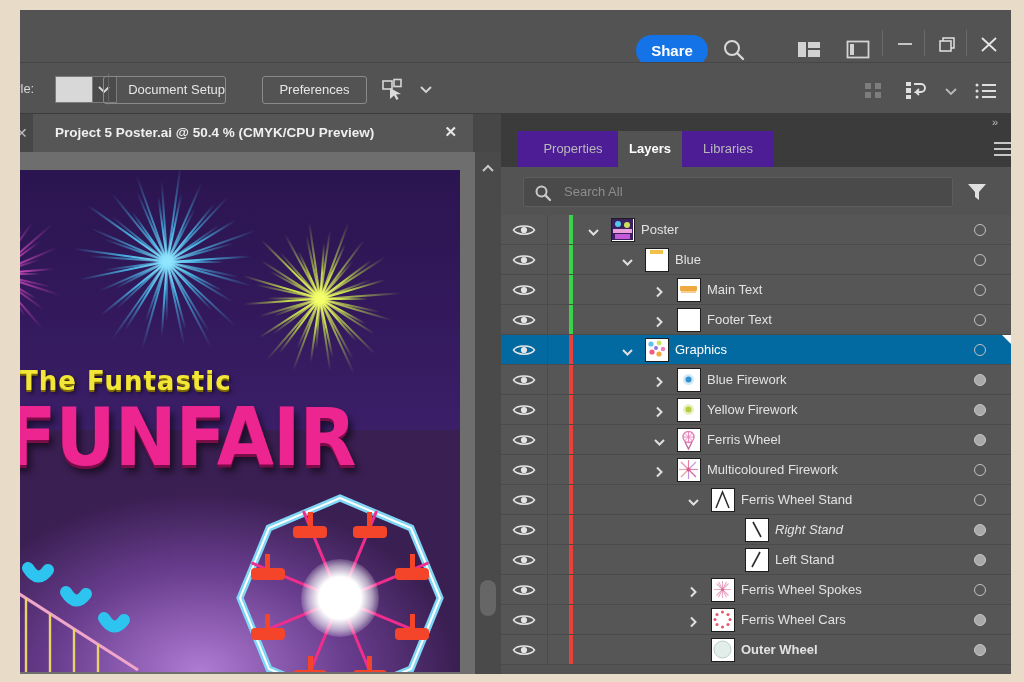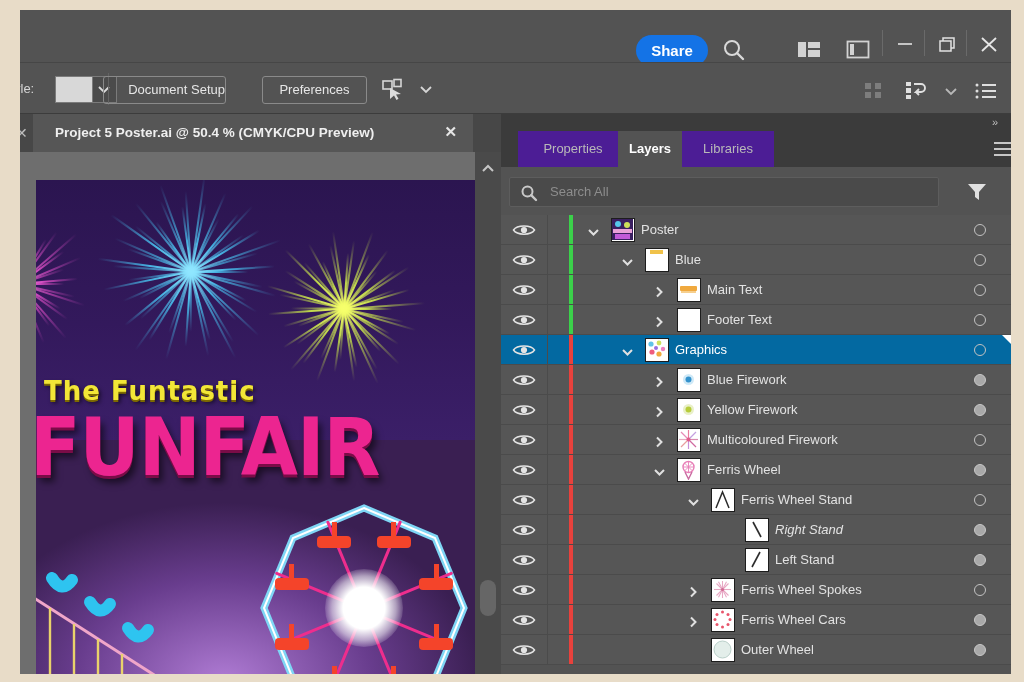--- a/index.html
+++ b/index.html
@@ -69,22 +69,22 @@
     background:#565656; cursor:pointer;
   }
   .doc-tab .lbl { position:absolute; left:22px; top:11px; font-size:13.5px;
                   font-weight:bold; color:#efefef; white-space:nowrap; }
   .doc-tab .cls { position:absolute; right:16px; top:9px; font-size:15px;
                   font-weight:bold; color:#e6e6e6; cursor:pointer; }
 
   
   .canvaswrap { position:absolute; left:0; top:142px; width:481px; height:522px;
                 background:#6e6e6e; overflow:hidden; }
-  .artboard { position:absolute; left:-8px; top:28px; width:448px; height:502px;
-              background:#3a1f52; overflow:hidden;margin-left:24px; }
+  .artboard { position:absolute; left:-8px; top:18px; width:448px; height:502px;
+              background:#3a1f52; overflow:hidden; }
   .pb-sheen { position:absolute; left:0; right:0; bottom:0; height:310px;
               background:radial-gradient(ellipse 330px 230px at 42% 100%,
                  rgba(196,140,235,.85) 0%, rgba(150,90,200,.5) 45%, rgba(74,40,110,0) 78%); }
   .pb-top { position:absolute; left:0; top:0; right:0; height:260px;
             background:linear-gradient(#2b1550 0%, #33195c 55%, #3b1f68 100%); }
 
   .fw { position:absolute; border-radius:50%; }
   .fw .ray { position:absolute; left:50%; top:50%; transform-origin:0 50%;
              height:1.6px; border-radius:1px; }
   .fwcore { position:absolute; left:50%; top:50%; width:14px; height:14px;
@@ -137,21 +137,21 @@
   #tab-layers     { left:100px; width:64px; }
   #tab-libraries  { left:164px; width:92px; }
   .tabrow .trail { position:absolute; left:256px; top:0; width:254px; height:36px;
                    background:#3b3b3b; border-bottom:none; }
   .burger { position:absolute; right:12px; top:11px; width:22px; height:14px; cursor:pointer; }
   .burger i { display:block; height:2px; background:#c7c7c7; margin-bottom:4px; }
 
   .panel-body { position:absolute; left:0; top:53px; width:510px; height:507px; background:#535353; }
 
   .searchrow { position:absolute; left:0; top:0; width:510px; height:48px; }
-  .searchbox { position:absolute; left:8px; top:10px; width:430px; height:30px;
+  .searchbox { position:absolute; left:22px; top:10px; width:430px; height:30px;
                background:#4a4a4a; border:1px solid #5d5d5d; border-radius:2px; cursor:text; }
   .searchbox .mag { position:absolute; left:10px; top:6px; width:18px; height:18px; }
   .searchbox .ph { position:absolute; left:40px; top:6px; font-size:13px; color:#8d8d8d; }
   .filter-ic { position:absolute; left:465px; top:14px; width:22px; height:22px; cursor:pointer; }
 
   
   .rows { position:absolute; left:0; top:48px; width:510px; height:459px; overflow:hidden; }
   .row { position:relative; height:30px; background:#565656;
          border-bottom:1px solid #4b4b4b; cursor:pointer; }
   .row.sel { background:#0369a1; }
@@ -666,20 +666,46 @@
             <div class="row">
               <div class="eyecell">
                 <span class="eye"><svg width="24" height="14" viewBox="0 0 24 14">
                     <path d="M1.5 7 C5 1.5, 19 1.5, 22.5 7 C19 12.5, 5 12.5, 1.5 7 Z" fill="none" stroke="#e4e4e4" stroke-width="1.5"></path>
                     <circle cx="12" cy="7" r="3.1" fill="#e4e4e4"></circle>
                   </svg></span>
               </div>
               <div class="lockcell"></div>
               <div class="colorbar" style="background: rgb(232, 65, 60);"></div>
               <div class="twisty" style="left: 152px;"><svg width="13" height="12" viewBox="0 0 13 12">
+                  <path d="M2 4 L6.5 8.5 L11 4" fill="none" stroke="#e0e0e0" stroke-width="2"></path>
+                </svg></div>
+              <div class="thumb-ic" style="left: 176px;"><svg width="21" height="21" viewBox="0 0 21 21">
+                  <rect width="21" height="21" fill="#fff"></rect>
+                  <circle cx="10.5" cy="8" r="5.5" fill="none" stroke="#e87fb8" stroke-width="1.4"></circle>
+                  <g stroke="#e87fb8" stroke-width="0.9">
+                    <path d="M10.5 2.5 v11"></path>
+                    <path d="M5 8 h11"></path>
+                    <path d="M6.6 4.1 L14.4 11.9"></path>
+                    <path d="M14.4 4.1 L6.6 11.9"></path>
+                  </g>
+                  <path d="M7 13 L10.5 20 L14 13" fill="none" stroke="#c86ba0" stroke-width="1.4"></path>
+                </svg></div>
+              <div class="lname" style="left: 206px;">Ferris Wheel</div>
+              <div class="disc filled"></div>
+            </div>
+            <div class="row">
+              <div class="eyecell">
+                <span class="eye"><svg width="24" height="14" viewBox="0 0 24 14">
+                    <path d="M1.5 7 C5 1.5, 19 1.5, 22.5 7 C19 12.5, 5 12.5, 1.5 7 Z" fill="none" stroke="#e4e4e4" stroke-width="1.5"></path>
+                    <circle cx="12" cy="7" r="3.1" fill="#e4e4e4"></circle>
+                  </svg></span>
+              </div>
+              <div class="lockcell"></div>
+              <div class="colorbar" style="background: rgb(232, 65, 60);"></div>
+              <div class="twisty" style="left: 152px;"><svg width="13" height="12" viewBox="0 0 13 12">
                   <path d="M4 1.5 L8.5 6 L4 10.5" fill="none" stroke="#e0e0e0" stroke-width="2"></path>
                 </svg></div>
               <div class="thumb-ic" style="left: 176px;"><svg width="21" height="21" viewBox="0 0 21 21">
                   <rect width="21" height="21" fill="#fff"></rect>
                   <g stroke-width="1.2" fill="none">
                     <path d="M3 3 L10 10" stroke="#e88bb8"></path>
                     <path d="M18 3 L11 10" stroke="#c4a0e0"></path>
                     <path d="M3 18 L10 11" stroke="#e8a0a0"></path>
                     <path d="M18 18 L11 11" stroke="#d06ba0"></path>
                     <path d="M10.5 1 v8" stroke="#e87d9e"></path>
@@ -694,46 +720,20 @@
             </div>
             <div class="row">
               <div class="eyecell">
                 <span class="eye"><svg width="24" height="14" viewBox="0 0 24 14">
                     <path d="M1.5 7 C5 1.5, 19 1.5, 22.5 7 C19 12.5, 5 12.5, 1.5 7 Z" fill="none" stroke="#e4e4e4" stroke-width="1.5"></path>
                     <circle cx="12" cy="7" r="3.1" fill="#e4e4e4"></circle>
                   </svg></span>
               </div>
               <div class="lockcell"></div>
               <div class="colorbar" style="background: rgb(232, 65, 60);"></div>
-              <div class="twisty" style="left: 152px;"><svg width="13" height="12" viewBox="0 0 13 12">
-                  <path d="M2 4 L6.5 8.5 L11 4" fill="none" stroke="#e0e0e0" stroke-width="2"></path>
-                </svg></div>
-              <div class="thumb-ic" style="left: 176px;"><svg width="21" height="21" viewBox="0 0 21 21">
-                  <rect width="21" height="21" fill="#fff"></rect>
-                  <circle cx="10.5" cy="8" r="5.5" fill="none" stroke="#e87fb8" stroke-width="1.4"></circle>
-                  <g stroke="#e87fb8" stroke-width="0.9">
-                    <path d="M10.5 2.5 v11"></path>
-                    <path d="M5 8 h11"></path>
-                    <path d="M6.6 4.1 L14.4 11.9"></path>
-                    <path d="M14.4 4.1 L6.6 11.9"></path>
-                  </g>
-                  <path d="M7 13 L10.5 20 L14 13" fill="none" stroke="#c86ba0" stroke-width="1.4"></path>
-                </svg></div>
-              <div class="lname" style="left: 206px;">Ferris Wheel</div>
-              <div class="disc filled"></div>
-            </div>
-            <div class="row">
-              <div class="eyecell">
-                <span class="eye"><svg width="24" height="14" viewBox="0 0 24 14">
-                    <path d="M1.5 7 C5 1.5, 19 1.5, 22.5 7 C19 12.5, 5 12.5, 1.5 7 Z" fill="none" stroke="#e4e4e4" stroke-width="1.5"></path>
-                    <circle cx="12" cy="7" r="3.1" fill="#e4e4e4"></circle>
-                  </svg></span>
-              </div>
-              <div class="lockcell"></div>
-              <div class="colorbar" style="background: rgb(232, 65, 60);"></div>
               <div class="twisty" style="left: 186px;"><svg width="13" height="12" viewBox="0 0 13 12">
                   <path d="M2 4 L6.5 8.5 L11 4" fill="none" stroke="#e0e0e0" stroke-width="2"></path>
                 </svg></div>
               <div class="thumb-ic" style="left: 210px;"><svg width="21" height="21" viewBox="0 0 21 21">
                   <rect width="21" height="21" fill="#fff"></rect>
                   <path d="M4 19 L10.5 3 L17 19" fill="none" stroke="#2b2b2b" stroke-width="1.5"></path>
                 </svg></div>
               <div class="lname" style="left: 240px;">Ferris Wheel Stand</div>
               <div class="disc"></div>
             </div>
@@ -830,21 +830,21 @@
                     <path d="M1.5 7 C5 1.5, 19 1.5, 22.5 7 C19 12.5, 5 12.5, 1.5 7 Z" fill="none" stroke="#e4e4e4" stroke-width="1.5"></path>
                     <circle cx="12" cy="7" r="3.1" fill="#e4e4e4"></circle>
                   </svg></span>
               </div>
               <div class="lockcell"></div>
               <div class="colorbar" style="background: rgb(232, 65, 60);"></div>
               <div class="thumb-ic" style="left: 210px;"><svg width="21" height="21" viewBox="0 0 21 21">
                   <rect width="21" height="21" fill="#fff"></rect>
                   <circle cx="10.5" cy="10.5" r="8.5" fill="#e3eeea" stroke="#b9cfc9" stroke-width="1"></circle>
                 </svg></div>
-              <div class="lname" style="left: 240px;">Outer Wheel</div>
+              <div class="lname" style="left: 240px; font-weight: bold;">Outer Wheel</div>
               <div class="disc filled"></div>
             </div>
           </div>
       </div>
     </div>
   </div>
 
   <div class="beige topbar"></div>
   <div class="beige left"></div>
   <div class="beige right"></div>

